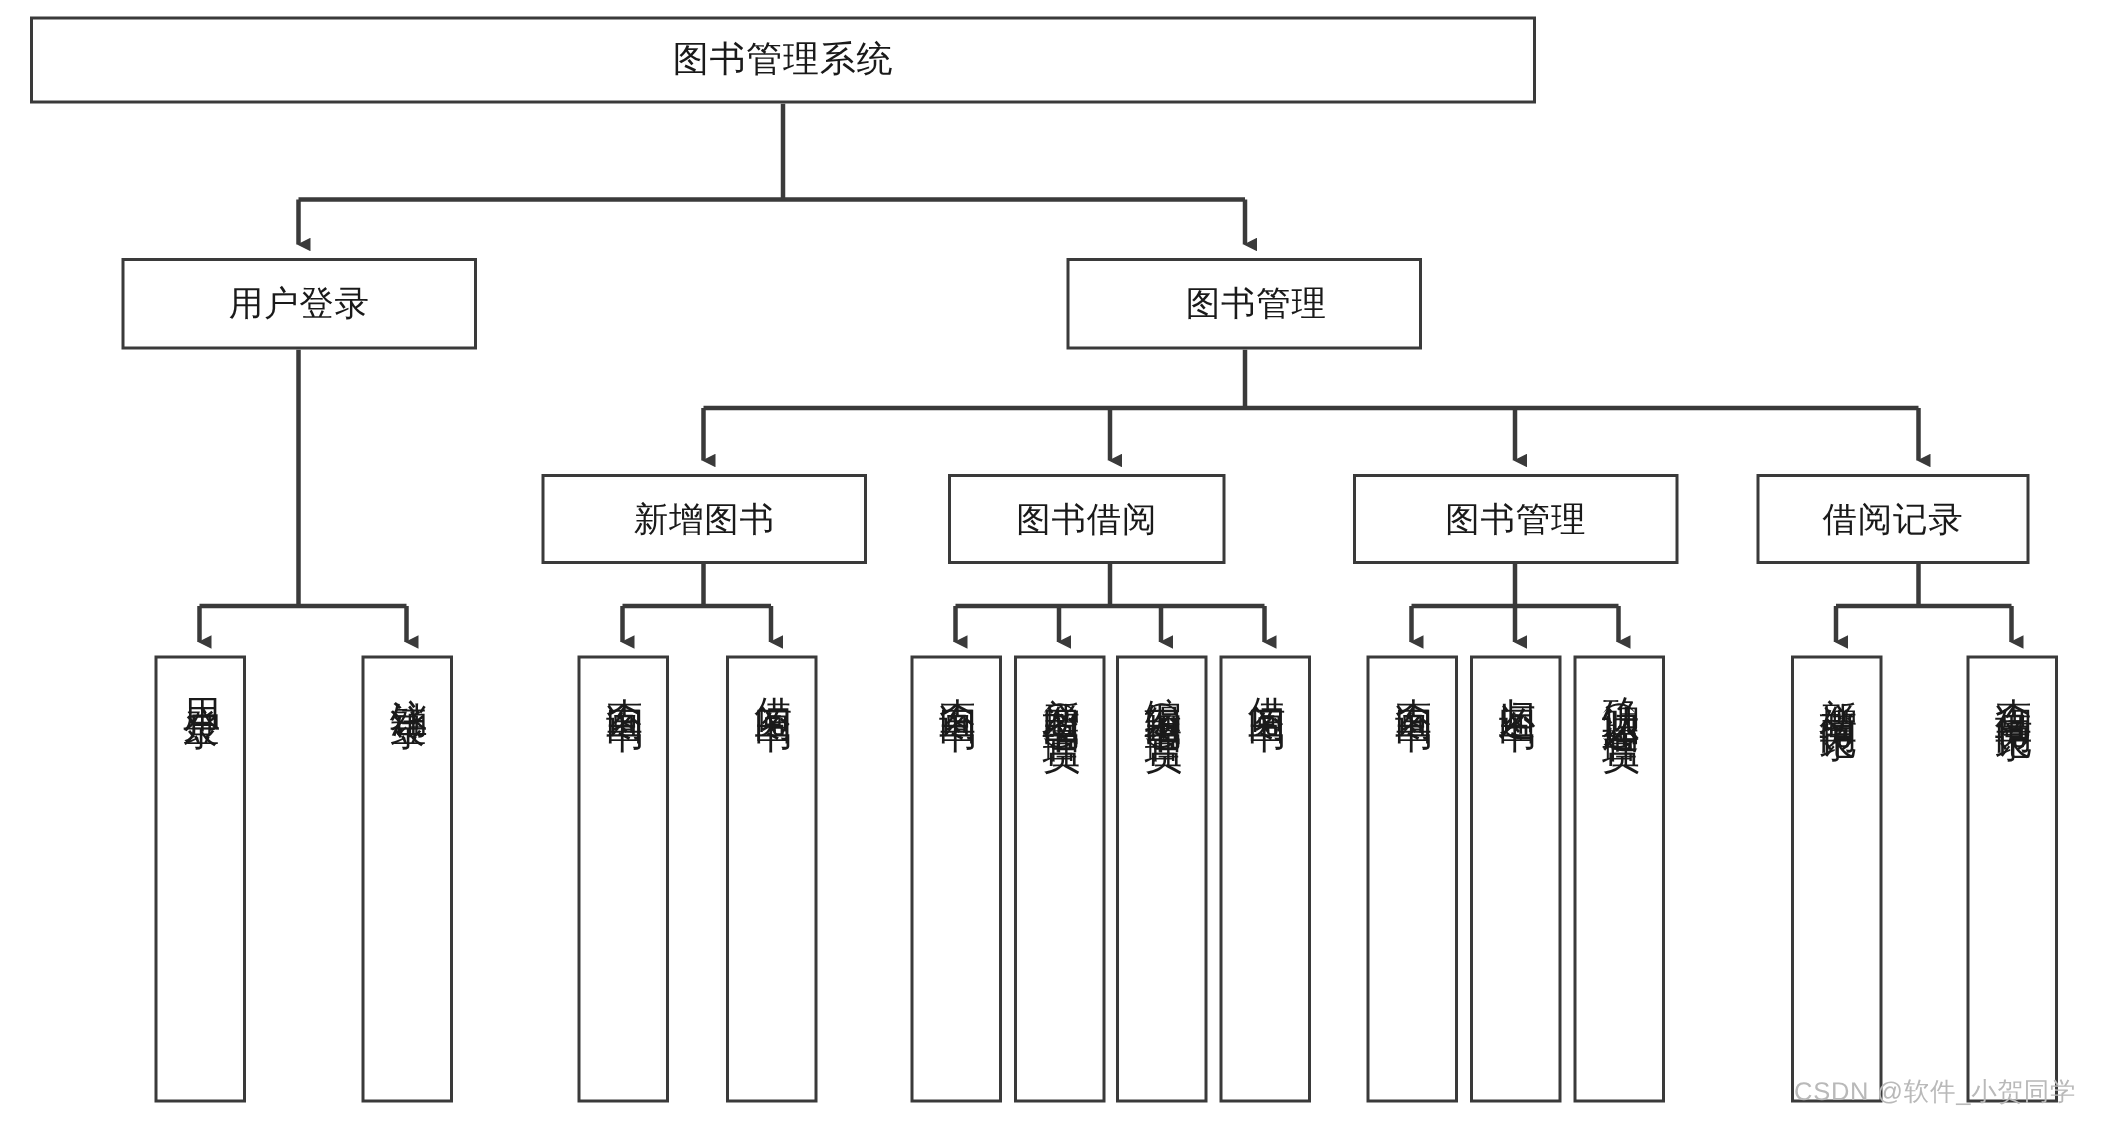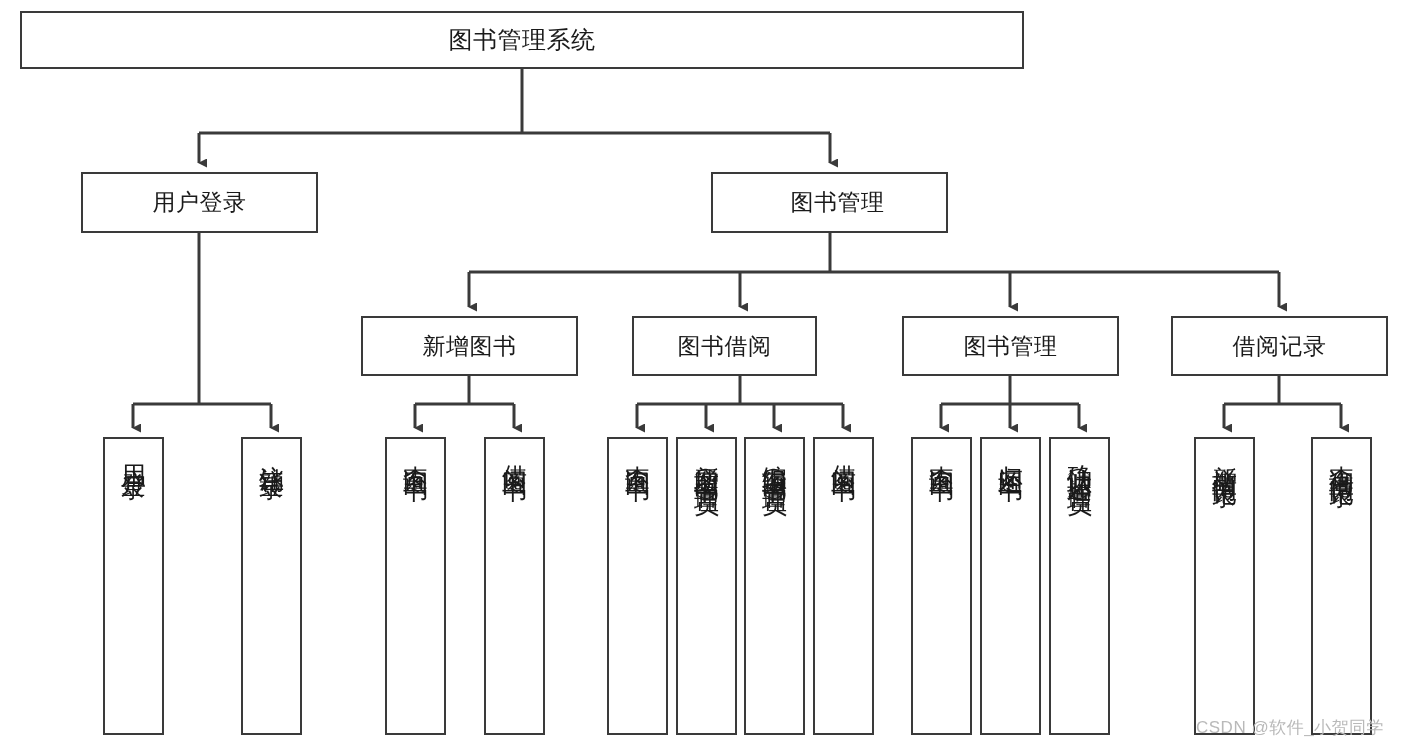--- a/index.html
+++ b/index.html
@@ -146,21 +146,21 @@
   </div>
 
   <div class="node horiz" style="left:632px; top:316px; width:185px; height:60px;">
     <span class="label">图书借阅</span>
   </div>
 
   <div class="node horiz" style="left:902px; top:316px; width:217px; height:60px;">
     <span class="label">图书管理</span>
   </div>
 
-  <div class="node horiz" style="left:1171px; top:316px; width:217px; height:60px;">
+  <div class="node horiz" style="left:1171px; top:316px; width:182px; height:60px;">
     <span class="label">借阅记录</span>
   </div>
 
   <div class="node vert" style="left:103px; top:437px; width:61px; height:298px;">
     <span class="label">用户登录</span>
   </div>
 
   <div class="node vert" style="left:241px; top:437px; width:61px; height:298px;">
     <span class="label">注销登录</span>
   </div>

